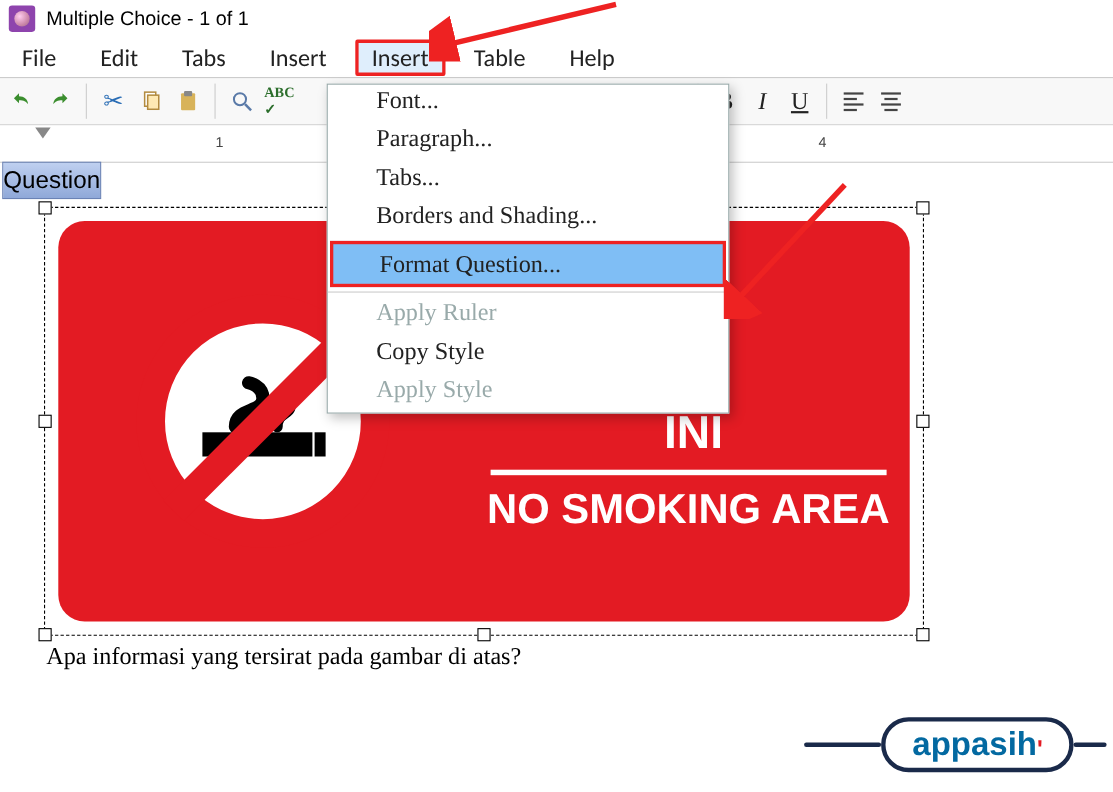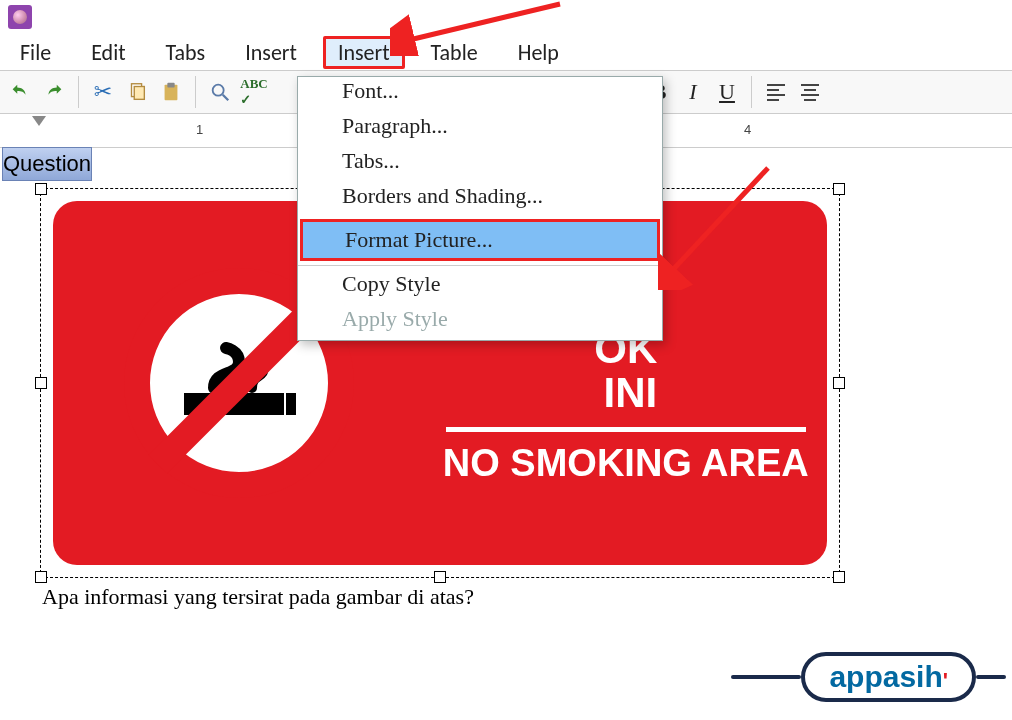--- a/index.html
+++ b/index.html
@@ -44,20 +44,21 @@
 .question-text{font-family:"Times New Roman";font-size:22px;padding:6px 0 0 2px}
 .wm-dot{color:#e31b23}
 .align-icon{display:flex;flex-direction:column;gap:3px}
 .align-icon span{height:2px;background:#444;display:block}
 </style>
 </head>
 <body>
 
 <div class="title-bar">
   <div class="app-icon"></div>
+  <div>Multiple Choice - 1 of 1</div>
 </div>
 
 <div class="menu-bar">
   <div class="menu-item">File</div>
   <div class="menu-item">Edit</div>
   <div class="menu-item">Tabs</div>
   <div class="menu-item">Insert</div>
   <div class="menu-item format">Insert</div>
   <div class="menu-item">Table</div>
   <div class="menu-item">Help</div>
@@ -166,22 +167,23 @@
     </div>
   </div>
   <div class="question-text">Apa informasi yang tersirat pada gambar di atas?</div>
 </div>
 
 <div class="dropdown">
   <div class="dd-item">Font...</div>
   <div class="dd-item">Paragraph...</div>
   <div class="dd-item">Tabs...</div>
   <div class="dd-item">Borders and Shading...</div>
-  <div class="dd-item highlight">Format Picture...</div>
+  <div class="dd-item highlight">Format Question...</div>
   <div class="dd-sep"></div>
+  <div class="dd-item disabled">Apply Ruler</div>
   <div class="dd-item">Copy Style</div>
   <div class="dd-item disabled">Apply Style</div>
 </div>
 
 <svg class="arrow-red" style="left:390px;top:-4px" width="180" height="60">
   <defs>
       <marker id="ah1" markerWidth="12" markerHeight="12" refX="2" refY="5" orient="auto">
         <path d="M0,0 L12,5 L0,10 z" fill="#e22"></path>
       </marker>
     </defs>

